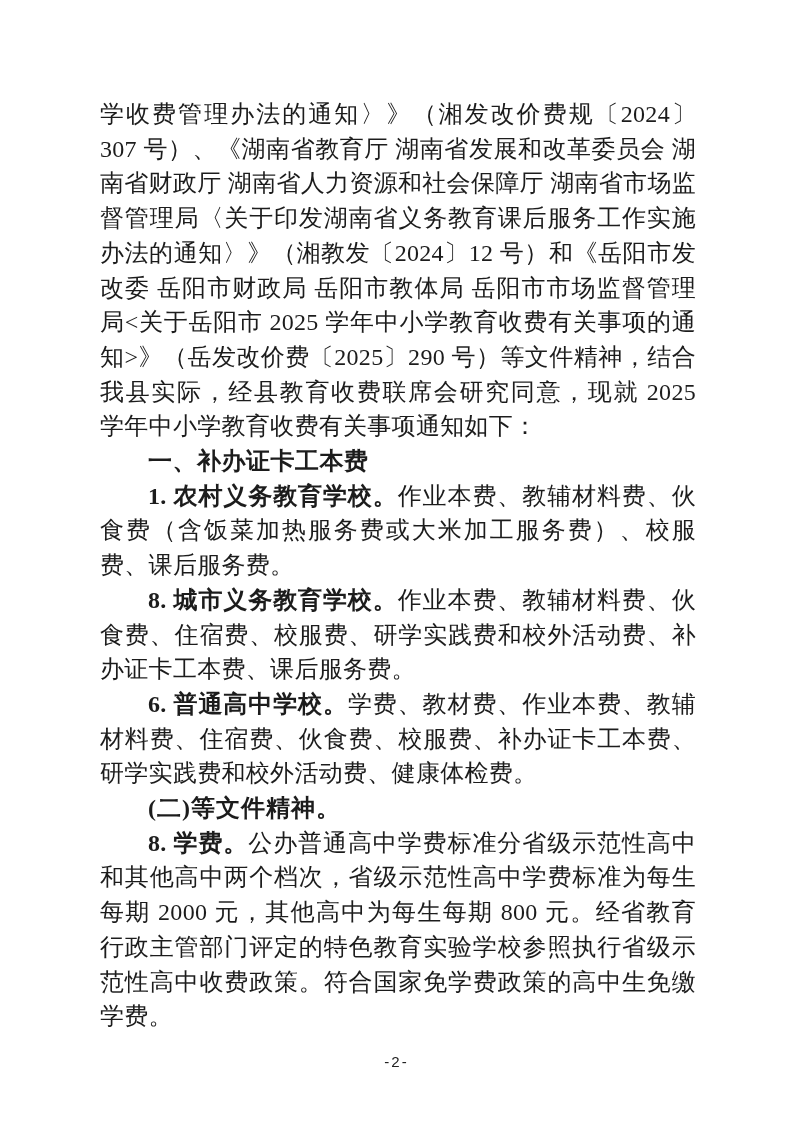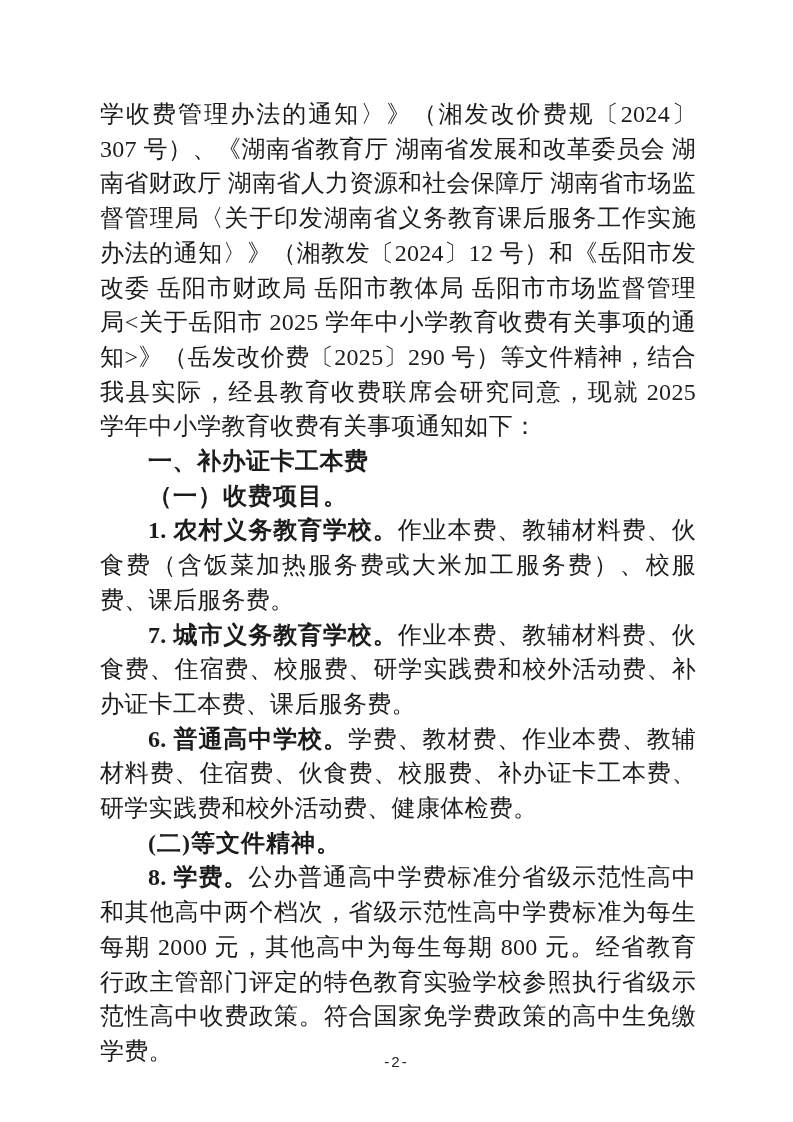--- a/index.html
+++ b/index.html
@@ -61,25 +61,24 @@
 </head>
 <body>
 
 <div class="page">
   <div class="content">
 
     <p>学收费管理办法的通知〉》（湘发改价费规〔2024〕307 号）、《湖南省教育厅 湖南省发展和改革委员会 湖南省财政厅 湖南省人力资源和社会保障厅 湖南省市场监督管理局〈关于印发湖南省义务教育课后服务工作实施办法的通知〉》（湘教发〔2024〕12 号）和《岳阳市发改委 岳阳市财政局 岳阳市教体局 岳阳市市场监督管理局&lt;关于岳阳市 2025 学年中小学教育收费有关事项的通知&gt;》（岳发改价费〔2025〕290 号）等文件精神，结合我县实际，经县教育收费联席会研究同意，现就 2025 学年中小学教育收费有关事项通知如下：</p>
 
     <p class="indent h-section">一、补办证卡工本费</p>
 
-    <p class="indent h-sub">（一）收费项目。</p>
 
     <p class="indent"><span class="lead">1. 农村义务教育学校。</span><span>作业本费、教辅材料费、伙食费（含饭菜加热服务费或大米加工服务费）、校服费、课后服务费。</span></p>
 
-    <p class="indent"><span class="lead">7. 城市义务教育学校。</span><span>作业本费、教辅材料费、伙食费、住宿费、校服费、研学实践费和校外活动费、补办证卡工本费、课后服务费。</span></p>
+    <p class="indent"><span class="lead">8. 城市义务教育学校。</span><span>作业本费、教辅材料费、伙食费、住宿费、校服费、研学实践费和校外活动费、补办证卡工本费、课后服务费。</span></p>
 
     <p class="indent"><span class="lead">6. 普通高中学校。</span><span>学费、教材费、作业本费、教辅材料费、住宿费、伙食费、校服费、补办证卡工本费、研学实践费和校外活动费、健康体检费。</span></p>
 
     <p class="indent h-sub">(二)等文件精神。</p>
 
     <p class="indent"><span class="lead">8. 学费。</span><span>公办普通高中学费标准分省级示范性高中和其他高中两个档次，省级示范性高中学费标准为每生每期 2000 元，其他高中为每生每期 800 元。经省教育行政主管部门评定的特色教育实验学校参照执行省级示范性高中收费政策。符合国家免学费政策的高中生免缴学费。</span></p>
 
   </div>
 
   <div class="footer">-2-</div>

